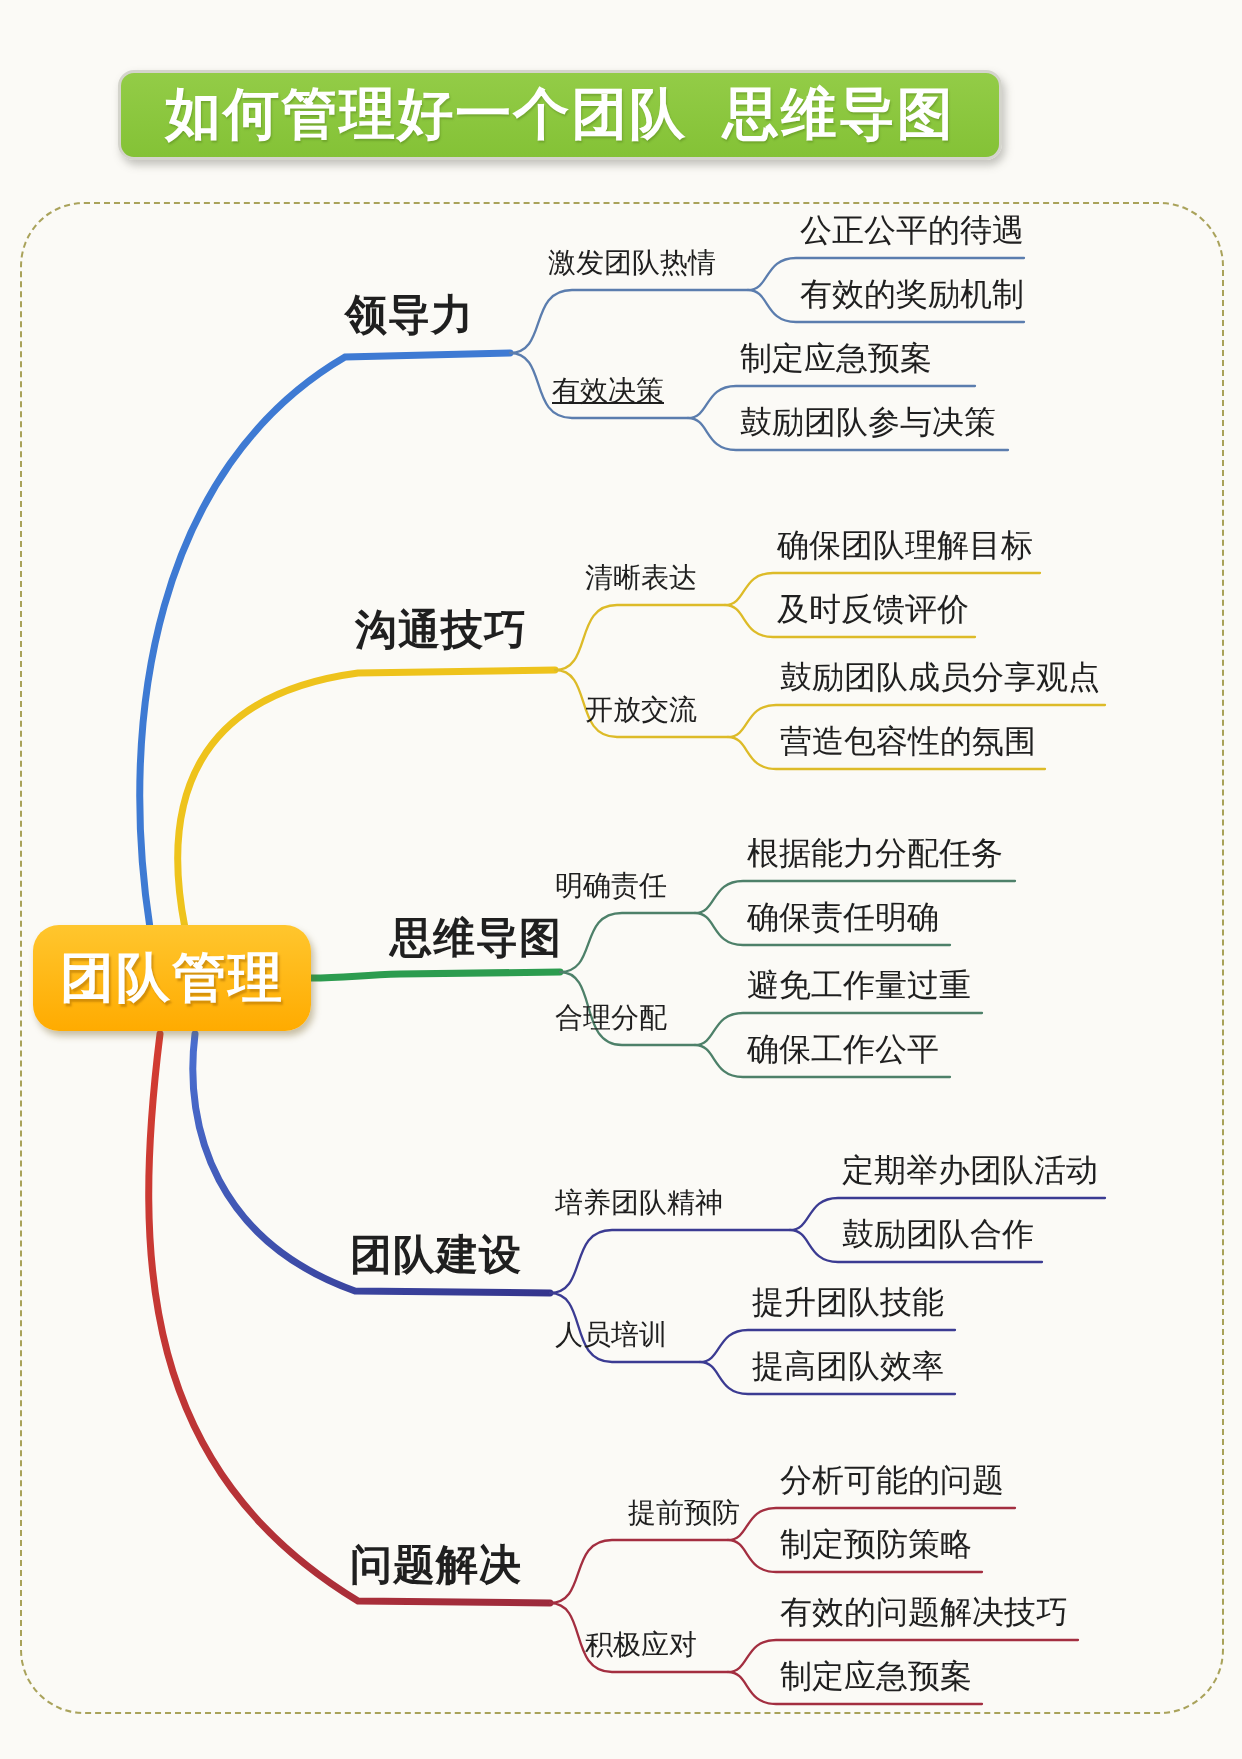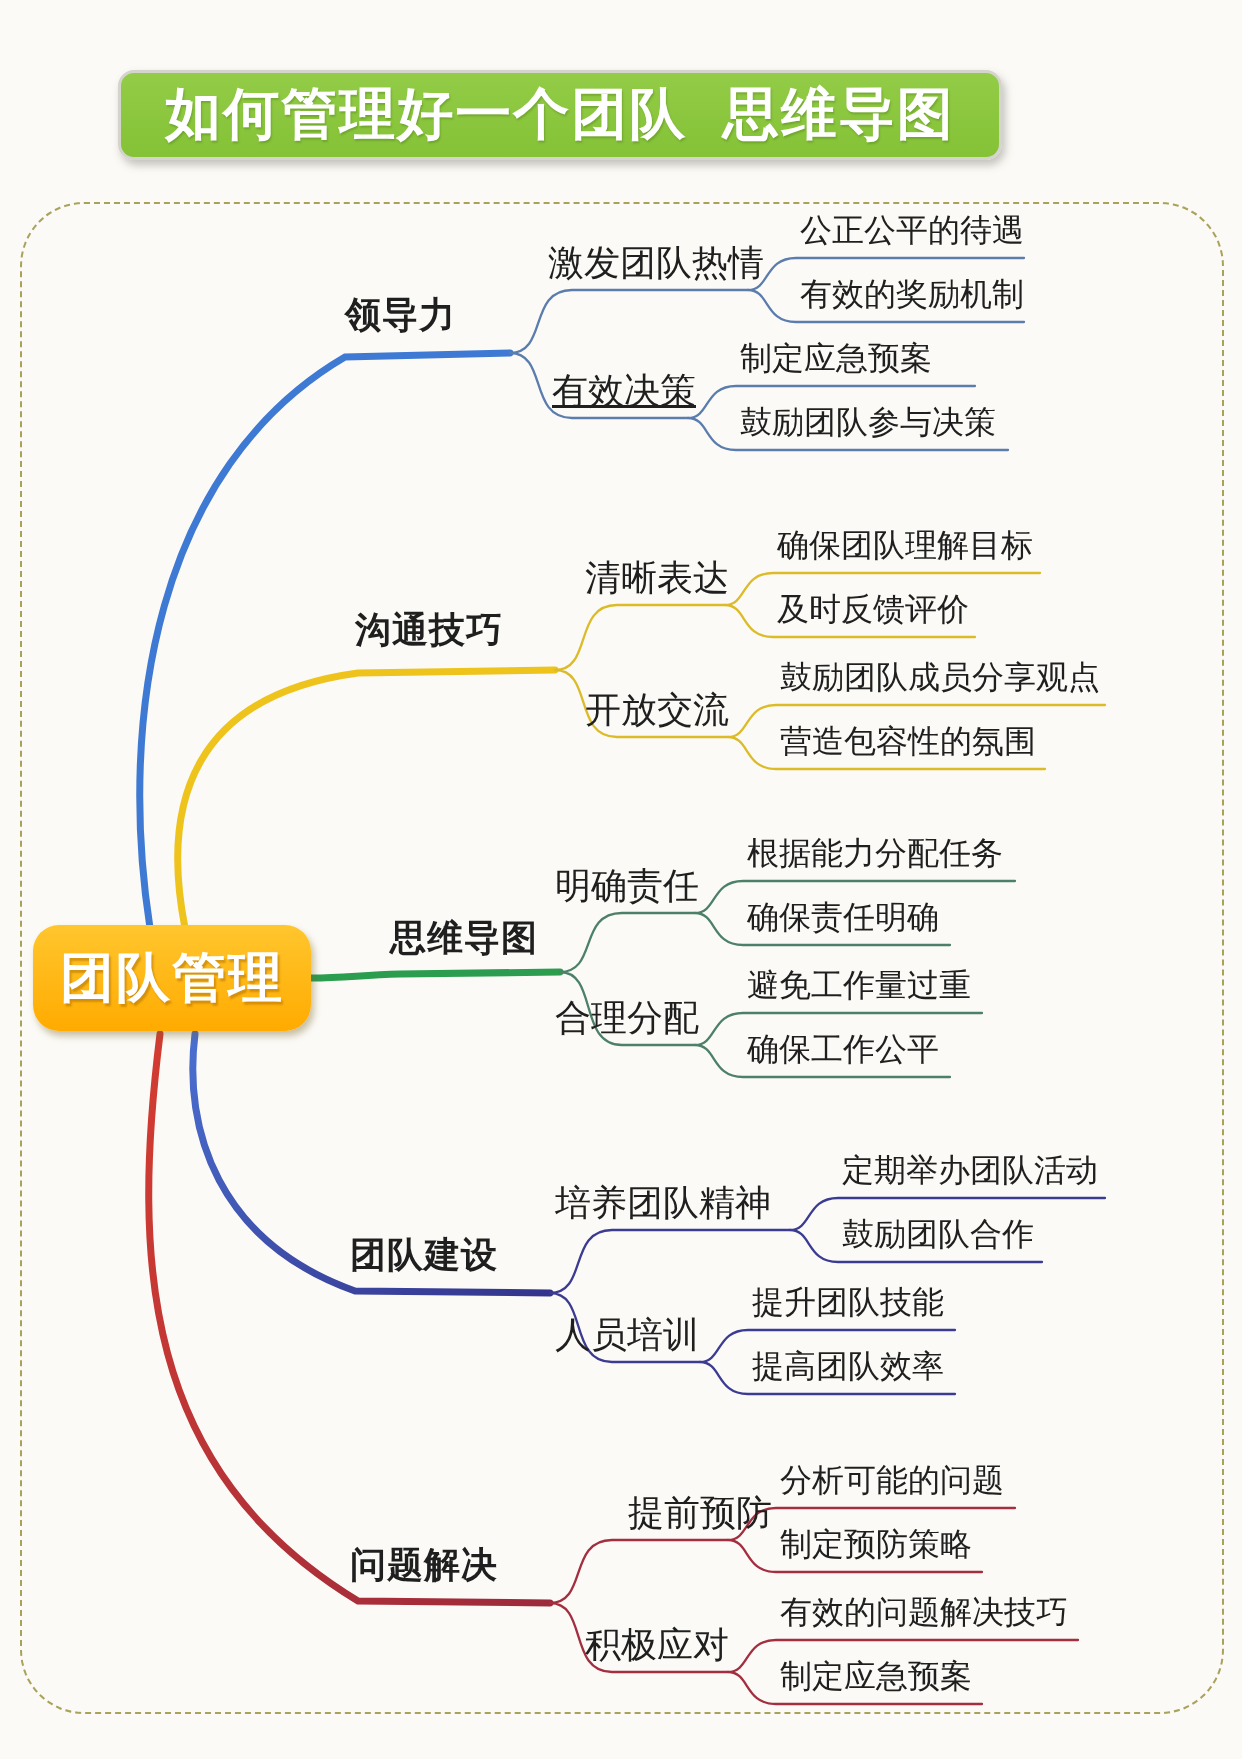--- a/index.html
+++ b/index.html
@@ -30,22 +30,22 @@
     box-shadow:3px 5px 7px rgba(120,100,40,.40);
     display:flex;align-items:center;justify-content:center;
     color:#ffffff;font-size:54px;font-weight:bold;letter-spacing:2px;
     text-shadow:2px 3px 2px rgba(160,100,0,.45);
   }
   svg.links{position:absolute;left:0;top:0;pointer-events:none;}
   .node{
     position:absolute;color:#1f1f1f;white-space:nowrap;
     display:flex;align-items:center;
   }
-  .lvl1{height:52px;font-size:36px;font-weight:600;letter-spacing:1px;}
-  .lvl2{height:40px;font-size:36px;font-weight:500;}
+  .lvl1{height:52px;font-size:42px;font-weight:600;letter-spacing:1px;}
+  .lvl2{height:40px;font-size:28px;font-weight:500;}
   .leaf{height:40px;font-size:32px;font-weight:500;}
 </style>
 </head>
 <body>
 
 <div class="canvas">
 
   <div class="title-banner">如何管理好一个团队 思维导图</div>
 
   <div class="map-border"></div>

